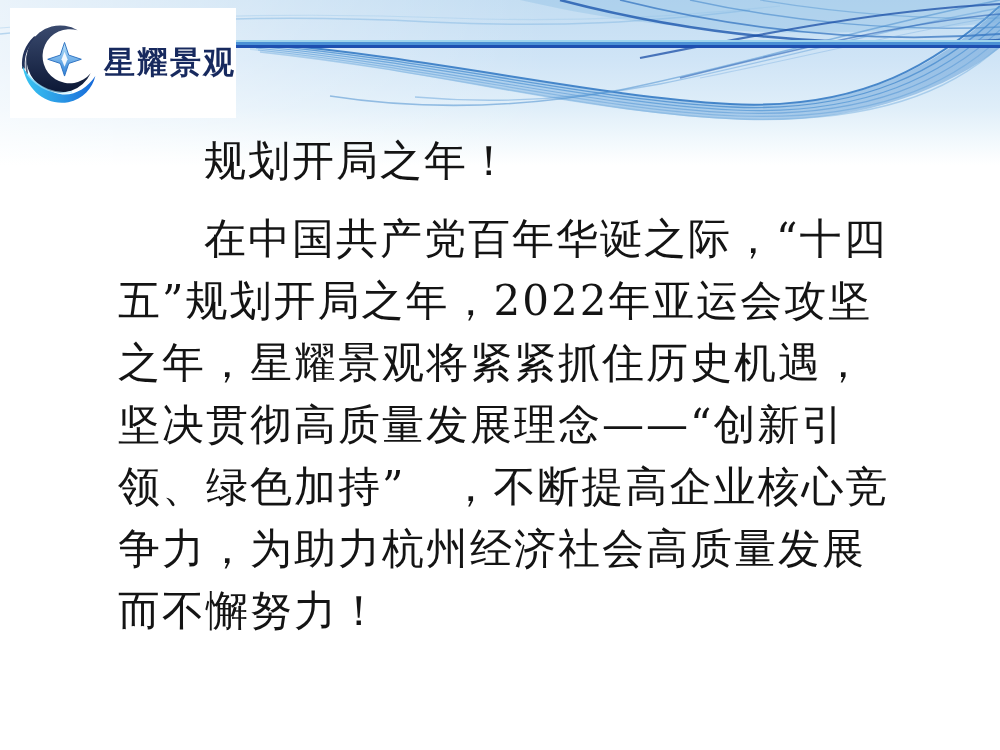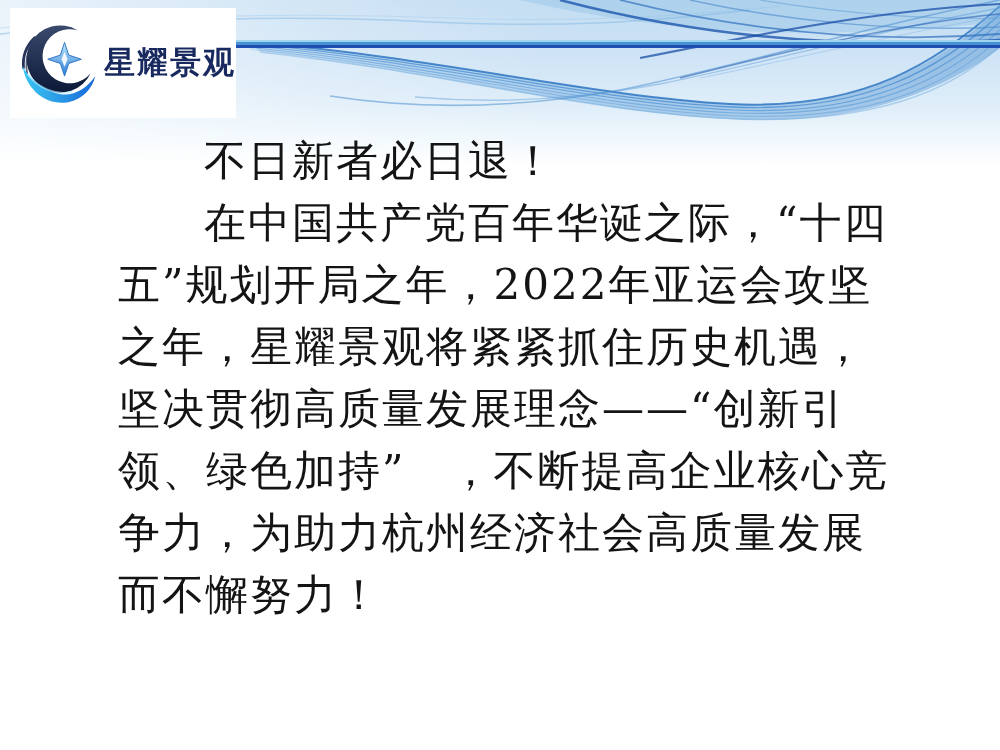--- a/index.html
+++ b/index.html
@@ -55,21 +55,21 @@
   .content{
     position:absolute;left:118px;top:130px;width:800px;
   }
   .content p{
     margin:0;
     font-size:42px;line-height:62px;letter-spacing:2px;
     color:#141414;
     font-family:"DejaVu Serif","Liberation Serif",serif;
   }
   .content p.para-1{text-indent:86px;}
-  .content p.para-2{text-indent:86px;white-space:pre-line;}
+  .content p.para-2{text-indent:86px;margin-top:16px;white-space:pre-line;}
 </style>
 </head>
 <body>
 
 <div id="slide">
 
   <div class="banner">
     <div class="banner-left-fade"></div>
 
     <svg class="waves" width="1000" height="165" viewBox="0 0 1000 165">
@@ -139,21 +139,21 @@
 
         <path d="M52,23 L56.5,36.5 L70,41 L56.5,45.5 L52,59 L47.5,45.5 L34,41 L47.5,36.5 Z" fill="url(#starGrad)" stroke="#2a6fc0" stroke-width="1"></path>
         <path d="M52,33 L55.2,41 L52,49 L48.8,41 Z" fill="#ffffff" opacity="0.9"></path>
       </svg>
       <span class="logo-text">星耀景观</span>
     </div>
 
   </div>
 
   <div class="content">
-    <p class="para-1">不日新者必日退！</p>
+    <p class="para-1">规划开局之年！</p>
     <p class="para-2">在中国共产党百年华诞之际，“十四
 五”规划开局之年，2022年亚运会攻坚
 之年，星耀景观将紧紧抓住历史机遇，
 坚决贯彻高质量发展理念——“创新引
 领、绿色加持”　，不断提高企业核心竞
 争力，为助力杭州经济社会高质量发展
 而不懈努力！</p>
   </div>
 
 </div>

